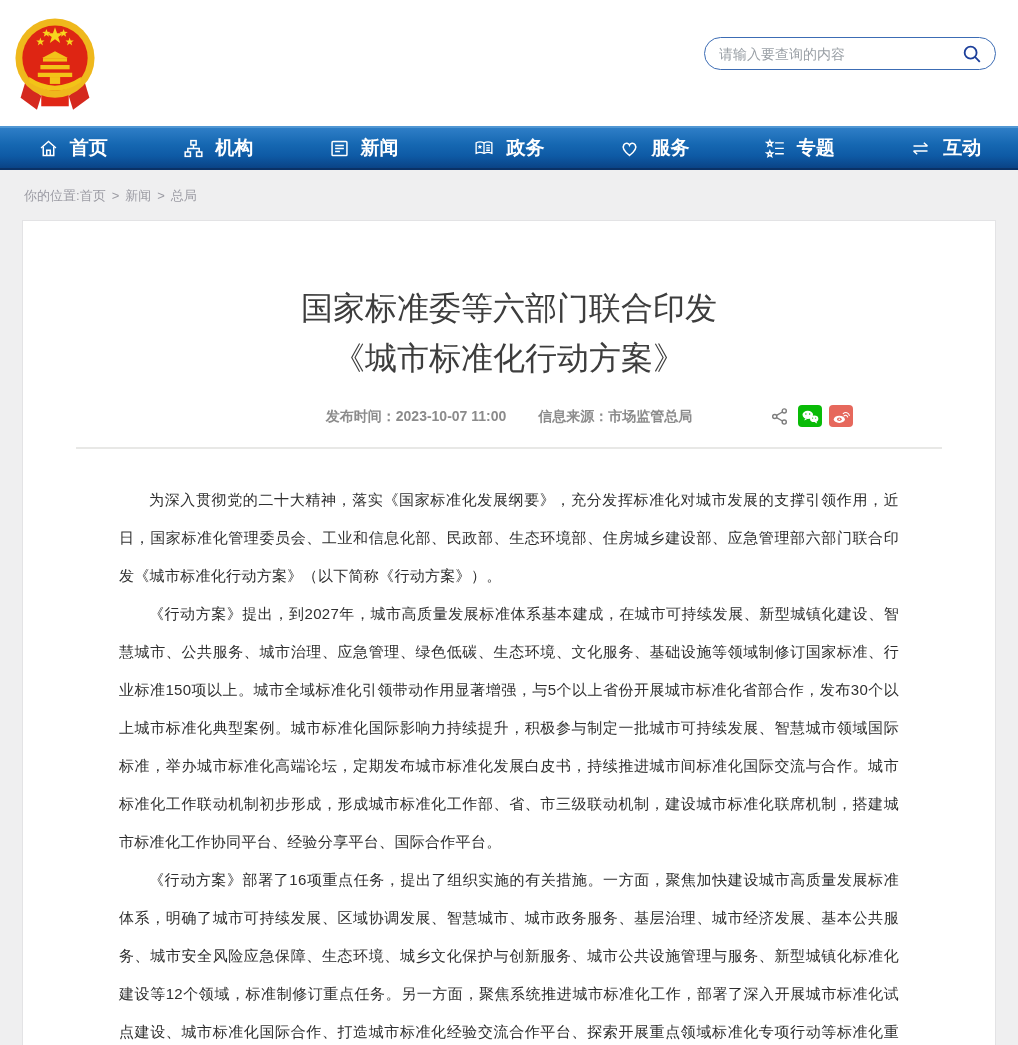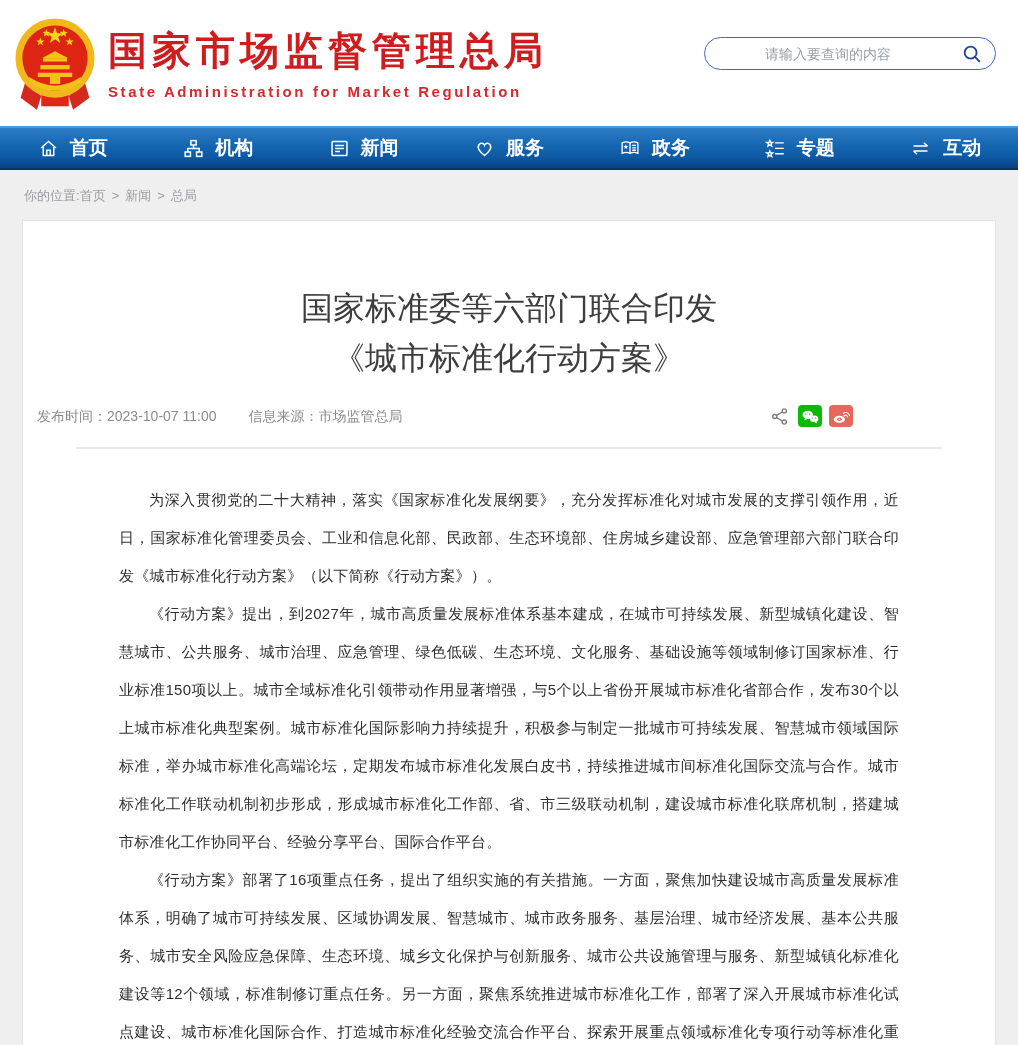--- a/index.html
+++ b/index.html
@@ -12,39 +12,39 @@
   .header { height:126px; background:#ffffff; display:flex; align-items:center; position:relative; }
   .logo { width:86px; height:100px; margin:4px 10px 0 12px; flex:0 0 auto; cursor:pointer; }
   .brand { display:flex; flex-direction:column; }
   .brand-cn { color:#ce1c1f; font-size:39px; font-weight:bold; letter-spacing:5px; line-height:48px; }
   .brand-en { color:#d42a2c; font-size:15px; font-weight:bold; letter-spacing:2.6px; margin-top:8px; }
   .search-box {
     position:absolute; right:22px; top:37px; width:292px; height:33px;
     border:1px solid #3c6cb4; border-radius:17px; background:#fff;
     display:flex; align-items:center; padding:0 10px 0 14px;
   }
-  .search-box input { border:none; outline:none; flex:1; font-size:14px; color:#ec4899; background:transparent; font-family:"Liberation Sans",sans-serif;margin-left:46px; }
+  .search-box input { border:none; outline:none; flex:1; font-size:14px; color:#ec4899; background:transparent; font-family:"Liberation Sans",sans-serif; }
   .search-box input::placeholder { color:#9aa0a6; }
   .search-btn { width:26px; height:26px; display:flex; align-items:center; justify-content:center; cursor:pointer; }
   
   .nav {
     height:44px; display:flex;
     border-top:2px solid #5197d3; border-bottom:2px solid #0a3166;
     background:linear-gradient(180deg,#2e7ec7 0%,#1668b2 40%,#0e5aa5 70%,#0a4386 100%);
   }
   .nav-item { flex:1; display:flex; align-items:center; justify-content:center; gap:11px; color:#fff; font-size:19px; font-weight:bold; cursor:pointer; }
   .nav-item svg { display:block; }
   
   .breadcrumb { padding:17px 0 15px 24px; font-size:13px; color:#9b9ba3; }
   .breadcrumb a { color:#9b9ba3; text-decoration:none; cursor:pointer; }
   .breadcrumb .sep { margin:0 6px; }
   
   .article { margin:0 22px; background:#fff; border:1px solid #e3e3e5; min-height:856px; padding-bottom:40px; }
   .article-title { margin-top:62px; text-align:center; color:#3d3d3d; font-size:32px; line-height:50px; font-weight:normal; }
-  .meta { position:relative; margin-top:20px; font-size:14px; color:#8b8b8b; height:26px; line-height:26px; }
+  .meta { position:relative; margin-top:20px; text-align:center; font-size:14px; color:#8b8b8b; height:26px; line-height:26px;font-weight:bold; }
   .meta .group { margin:0 14px; }
   .share-group { position:absolute; right:142px; top:2px; display:flex; gap:7px; align-items:center; }
   .share-ic { width:24px; height:22px; display:flex; align-items:center; justify-content:center; cursor:pointer; border-radius:4px; }
   .share-ic.plain { background:transparent; }
   .share-ic.wechat { background:#09bb07; }
   .share-ic.weibo { background:#e6685c; }
   .divider { height:2px; background:#e8e8e6; margin:18px 53px 0 53px; }
   .article-body { padding:32px 96px 0 96px; }
   .article-body p { font-size:15px; line-height:38px; color:#2f2f2f; text-align:justify; text-indent:2em; letter-spacing:0.3px; }
 </style>
@@ -67,24 +67,20 @@
         <polygon points="40,16 41.2,19.4 44.8,19.5 42,21.7 43,25.2 40,23.1 37,25.2 38,21.7 35.2,19.5 38.8,19.4" fill="#f7d51e"></polygon>
         <polygon points="60,16 61.2,19.4 64.8,19.5 62,21.7 63,25.2 60,23.1 57,25.2 58,21.7 55.2,19.5 58.8,19.4" fill="#f7d51e"></polygon>
         <path d="M35 50 L50 42 L65 50 Z" fill="#f3c318"></path>
         <rect x="36" y="50" width="28" height="4" fill="#f3c318"></rect>
         <rect x="33" y="58" width="34" height="5" fill="#f3c318"></rect>
         <rect x="30" y="67" width="40" height="5" fill="#f3c318"></rect>
         <rect x="44" y="72" width="12" height="8" fill="#f3c318"></rect>
         <path d="M20 72 Q50 92 80 72 L80 78 Q50 98 20 78 Z" fill="#f3c318"></path>
       </svg>
     </div>
-    <div class="brand">
-      <div class="brand-cn">国家市场监督管理总局</div>
-      <div class="brand-en">State Administration for Market Regulation</div>
-    </div>
     <div class="search-box">
       <input type="text" placeholder="请输入要查询的内容" style="">
       <div class="search-btn">
         <svg width="22" height="22" viewBox="0 0 24 24" fill="none" stroke="#1b3e9a" stroke-width="2">
           <circle cx="10.5" cy="10.5" r="6.5"></circle>
           <path d="M15.5 15.5 L20.5 20.5"></path>
         </svg>
       </div>
     </div>
   </div>
@@ -108,33 +104,33 @@
       <span>机构</span>
     </div>
     <div class="nav-item">
       <svg width="21" height="21" viewBox="0 0 24 24" fill="none" stroke="#fff" stroke-width="1.7">
         <rect x="3.5" y="4" width="17" height="16" rx="1"></rect>
           <path d="M7 8.5 H17 M7 12 H17 M7 15.5 H12.5"></path>
       </svg>
       <span>新闻</span>
     </div>
     <div class="nav-item">
-      <svg width="21" height="21" viewBox="0 0 24 24" fill="none" stroke="#fff" stroke-width="1.7">
-        <path d="M12 20 C5.2 14.6 3.6 10.6 5.6 7.7 C7.6 4.9 11 5.6 12 8.2 C13 5.6 16.4 4.9 18.4 7.7 C20.4 10.6 18.8 14.6 12 20 Z"></path>
-      </svg>
-      <span>服务</span>
-    </div>
-    <div class="nav-item">
       <svg width="22" height="21" viewBox="0 0 24 24" fill="none" stroke="#fff" stroke-width="1.5">
         <path d="M3 5.5 C6 4 9 4 12 5.5 C15 4 18 4 21 5.5 V17.5 C18 16 15 16 12 17.5 C9 16 6 16 3 17.5 Z"></path>
         <path d="M12 5.5 V17.5"></path>
         <polygon points="7.3,7.2 8,9.2 10.1,9.3 8.5,10.6 9.1,12.6 7.3,11.4 5.5,12.6 6.1,10.6 4.5,9.3 6.6,9.2" fill="#fff" stroke="none"></polygon>
         <path d="M14.5 8.5 H18.8 M14.5 11.3 H18.8 M14.5 14 H18.8"></path>
       </svg>
       <span>政务</span>
+    </div>
+    <div class="nav-item">
+      <svg width="21" height="21" viewBox="0 0 24 24" fill="none" stroke="#fff" stroke-width="1.7">
+        <path d="M12 20 C5.2 14.6 3.6 10.6 5.6 7.7 C7.6 4.9 11 5.6 12 8.2 C13 5.6 16.4 4.9 18.4 7.7 C20.4 10.6 18.8 14.6 12 20 Z"></path>
+      </svg>
+      <span>服务</span>
     </div>
     <div class="nav-item">
       <svg width="21" height="21" viewBox="0 0 24 24" fill="none" stroke="#fff" stroke-width="1.5">
         <polygon points="5.5,2.6 6.4,5 9,5.1 7,6.7 7.7,9.2 5.5,7.8 3.3,9.2 4,6.7 2,5.1 4.6,5"></polygon>
         <polygon points="5.5,14.6 6.4,17 9,17.1 7,18.7 7.7,21.2 5.5,19.8 3.3,21.2 4,18.7 2,17.1 4.6,17"></polygon>
         <path d="M11.5 5.5 H21.5 M11.5 11.8 H21.5 M11.5 18 H21.5"></path>
       </svg>
       <span>专题</span>
     </div>
     <div class="nav-item">

